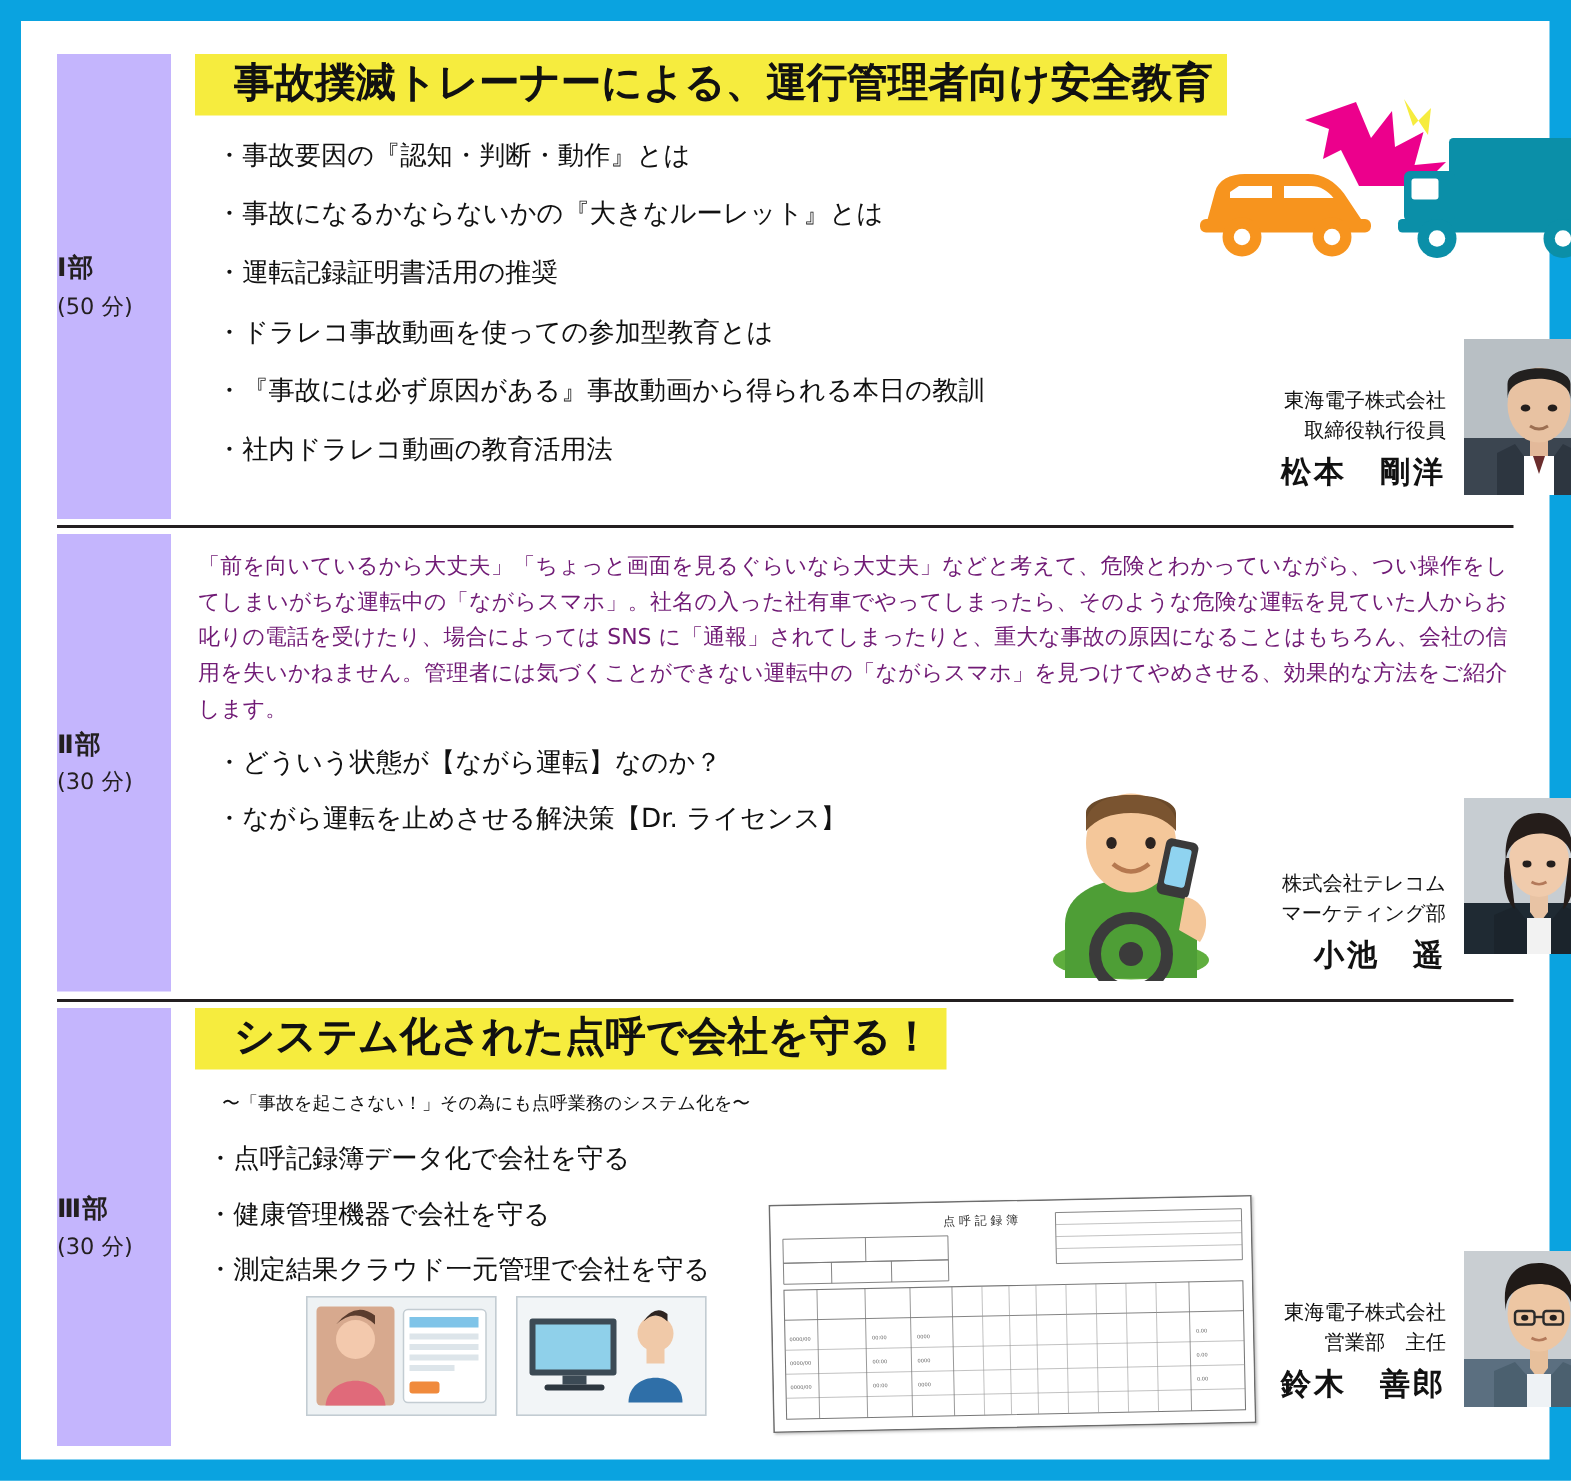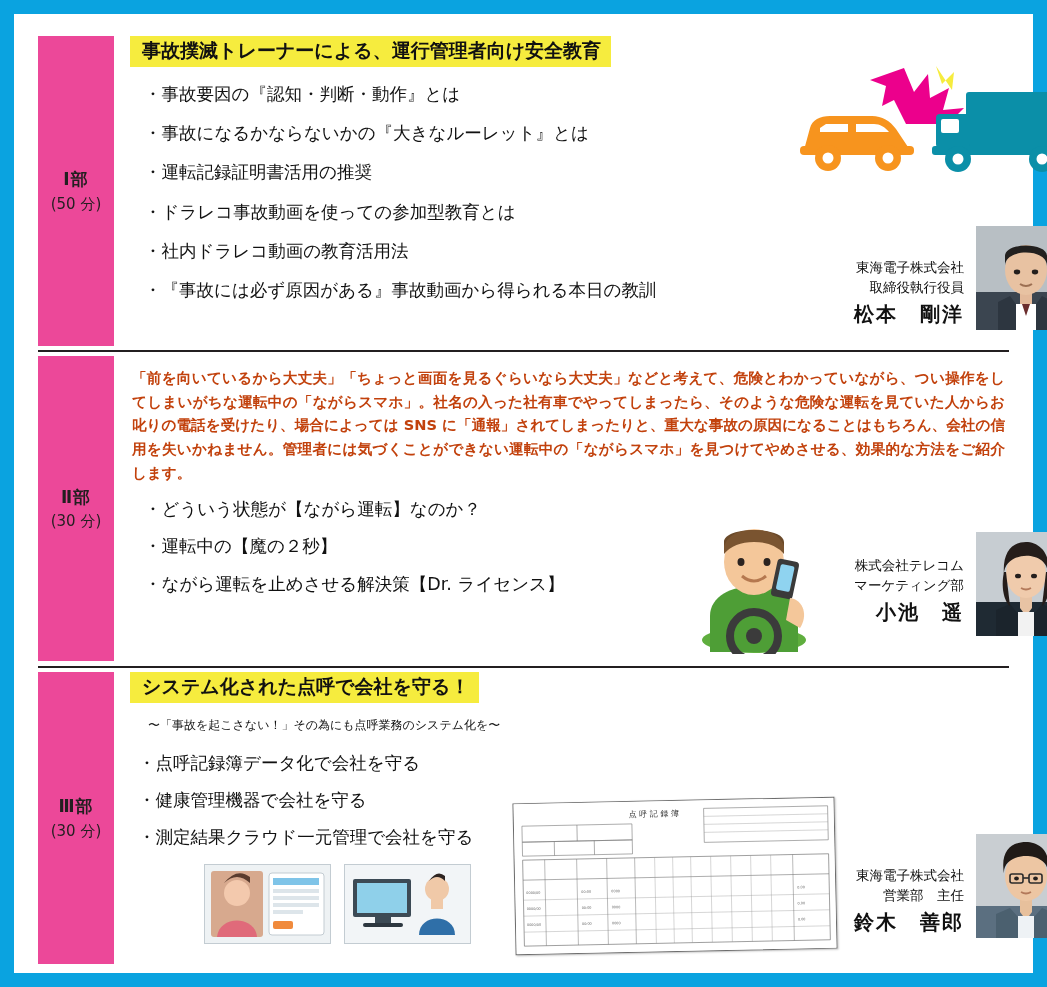--- a/index.html
+++ b/index.html
@@ -24,24 +24,23 @@
   .section{
     position:absolute;
     left:24px;
     width:971px;
     display:flex;
     align-items:stretch;
   }
   .part-col{
     width:76px;
     flex:0 0 76px;
-    background:#ec4899;
+    background:#c4b5fd;
     display:flex;
     flex-direction:column;
-    align-items:center;
     justify-content:center;
     color:#231f20;
   }
   .part-name{
     font-size:17px;
     font-weight:bold;
     letter-spacing:1px;
     line-height:1.3;
   }
   .part-time{
@@ -51,25 +50,25 @@
   .body-col{
     flex:1 1 auto;
     position:relative;
     padding-left:16px;
     box-sizing:border-box;
   }
 
   
   .headline{
     display:inline-block;
-    font-size:19px;
+    font-size:27px;
     font-weight:bold;
     color:#111;
     line-height:1.25;
-    padding:3px 10px 4px 12px;
+    padding:3px 10px 4px 26px;
     white-space:nowrap;
   }
   .hl-yellow{ background:#f6ec3e; }
   .hl-gradient{
     background:linear-gradient(90deg,#e9e96b 0%,#f3f36f 55%,#ffffff 100%);
   }
 
   
   .bullets{
     margin:14px 0 0 14px;
@@ -83,23 +82,22 @@
     margin-bottom:13px;
     white-space:nowrap;
   }
   .bullets.tight li{margin-bottom:11px;}
 
   
   .para{
     margin:10px 4px 0 2px;
     font-size:14.6px;
     line-height:1.62;
-    color:#c2410c;
+    color:#701a75;
     text-align:justify;
-    font-weight:bold;
   }
 
   
   .speaker{
     position:absolute;
     text-align:right;
     color:#111;
   }
   .speaker .org{
     font-size:13.5px;
@@ -162,22 +160,22 @@
     </div>
     <div class="body-col">
 
       <div class="headline hl-yellow">事故撲滅トレーナーによる、運行管理者向け安全教育</div>
 
       <ul class="bullets">
         <li>・事故要因の『認知・判断・動作』とは</li>
         <li>・事故になるかならないかの『大きなルーレット』とは</li>
         <li>・運転記録証明書活用の推奨</li>
         <li>・ドラレコ事故動画を使っての参加型教育とは</li>
+        <li>・『事故には必ず原因がある』事故動画から得られる本日の教訓</li>
         <li>・社内ドラレコ動画の教育活用法</li>
-        <li>・『事故には必ず原因がある』事故動画から得られる本日の教訓</li>
       </ul>
 
       
       <svg class="truck-art" style="left:672px;top:30px;" width="290" height="130" viewBox="0 0 290 130">
 
         <polygon points="118,2 128,26 142,8 144,32 163,22 157,44 178,42 162,58 120,58 108,34 96,40 100,20 84,14" fill="#ec008c"></polygon>
         <polygon points="150,0 156,18 168,6 166,24" fill="#f6ec3e"></polygon>
 
         <rect x="180" y="26" width="100" height="56" rx="3" fill="#0b8fa8"></rect>
         <rect x="150" y="48" width="34" height="34" rx="4" fill="#0b8fa8"></rect>
@@ -231,21 +229,20 @@
       <div class="part-name">Ⅱ部</div>
       <div class="part-time">(30 分)</div>
     </div>
     <div class="body-col">
 
 
       <div class="para">「前を向いているから大丈夫」「ちょっと画面を見るぐらいなら大丈夫」などと考えて、危険とわかっていながら、つい操作をしてしまいがちな運転中の「ながらスマホ」。社名の入った社有車でやってしまったら、そのような危険な運転を見ていた人からお叱りの電話を受けたり、場合によっては SNS に「通報」されてしまったりと、重大な事故の原因になることはもちろん、会社の信用を失いかねません。管理者には気づくことができない運転中の「ながらスマホ」を見つけてやめさせる、効果的な方法をご紹介します。</div>
 
       <ul class="bullets tight" style="margin-top:12px;">
         <li>・どういう状態が【ながら運転】なのか？</li>
-        <li>・運転中の【魔の２秒】</li>
         <li>・ながら運転を止めさせる解決策【Dr. ライセンス】</li>
       </ul>
 
       
       <svg class="truck-art" style="left:560px;top:168px;" width="160" height="130" viewBox="0 0 160 130">
         <ellipse cx="80" cy="116" rx="52" ry="13" fill="#5fae3e"></ellipse>
         <path d="M36,128 L36,92 C36,72 58,62 80,62 C102,62 124,72 124,92 L124,128 Z" fill="#4e9e36"></path>
         <circle cx="80" cy="112" r="24" fill="none" stroke="#3b3b3b" stroke-width="8"></circle>
         <circle cx="80" cy="112" r="8" fill="#3b3b3b"></circle>
         <ellipse cx="80" cy="38" rx="30" ry="33" fill="#f4c79a"></ellipse>
@@ -253,21 +250,21 @@
         <path d="M50,30 q10,-12 30,-12 q20,0 30,12 l0,-8 q-6,-16 -30,-16 q-24,0 -30,16 Z" fill="#7a5430"></path>
         <ellipse cx="67" cy="38" rx="3.5" ry="4" fill="#2b2320"></ellipse>
         <ellipse cx="93" cy="38" rx="3.5" ry="4" fill="#2b2320"></ellipse>
         <path d="M68,52 Q80,62 92,52" stroke="#b5784f" stroke-width="3" fill="none"></path>
         <rect x="100" y="36" width="22" height="38" rx="4" fill="#3a3a3a" transform="rotate(12 111 55)"></rect>
         <rect x="104" y="41" width="14" height="26" rx="2" fill="#8fd3f0" transform="rotate(12 111 55)"></rect>
         <path d="M116,74 C130,76 134,92 126,104 L112,96 Z" fill="#f4c79a"></path>
       </svg>
 
       
-      <div class="speaker" style="left:660px;top:200px;width:190px;">
+      <div class="speaker" style="left:660px;top:224px;width:190px;">
         <div class="org">株式会社テレコム</div>
         <div class="org">マーケティング部</div>
         <div class="name">小池　遥</div>
       </div>
 
       <div class="portrait" style="left:862px;top:176px;">
         <svg width="100" height="104" viewBox="0 0 100 104">
           <rect width="100" height="104" fill="#c7cdd2"></rect>
           <rect x="0" y="70" width="100" height="34" fill="#1f2a33"></rect>
           <path d="M34,72 L50,92 L66,72 L80,78 L80,104 L20,104 L20,78 Z" fill="#1b242c"></path>

